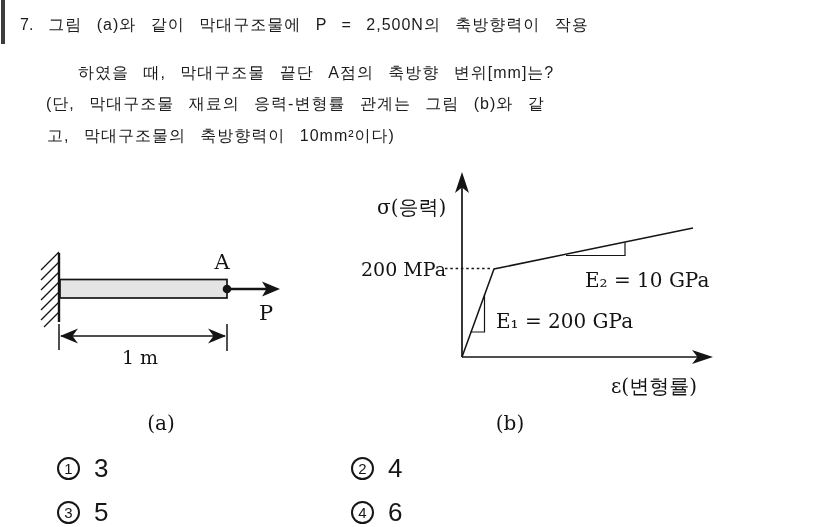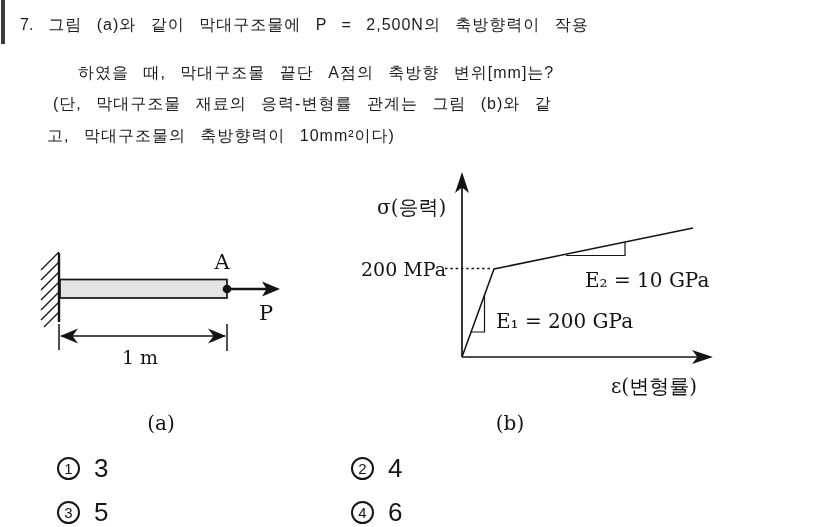--- a/index.html
+++ b/index.html
@@ -33,21 +33,21 @@
 
 <div id="page">
 
   <div class="edge-mark"></div>
 
   <div>
     <div class="qline" style="left:20px;top:15px;">
       <span class="qnum">7.</span><span>그림 (a)와 같이 막대구조물에 P = 2,500N의 축방향력이 작용</span>
     </div>
     <div class="qline" style="left:47px;top:63px;margin-left:31px;">하였을 때, 막대구조물 끝단 A점의 축방향 변위[mm]는?</div>
-    <div class="qline" style="left:53px;top:94px;">(단, 막대구조물 재료의 응력-변형률 관계는 그림 (b)와 같</div>
+    <div class="qline" style="left:46px;top:94px;">(단, 막대구조물 재료의 응력-변형률 관계는 그림 (b)와 같</div>
     <div class="qline" style="left:47px;top:126px;">고, 막대구조물의 축방향력이 10mm²이다)</div>
   </div>
 
   <svg class="figsvg" width="826" height="282" viewBox="0 0 826 282">
 
     <g stroke="#141414">
       <path fill="none" stroke-width="1.3" d="M59,82 L41,100 M59,92 L41,110 M59,102 L41,120 M59,112 L41,130 M59,122 L41,140 M59,132 L41,150 M59,142 L44,157"></path>
       <line x1="59" y1="83" x2="59" y2="152" stroke-width="2.4"></line>
       <rect x="60" y="109.5" width="167" height="18.5" fill="#e4e4e4" stroke-width="1.7"></rect>
       <circle cx="227" cy="119" r="4.3" fill="#141414" stroke="none"></circle>

